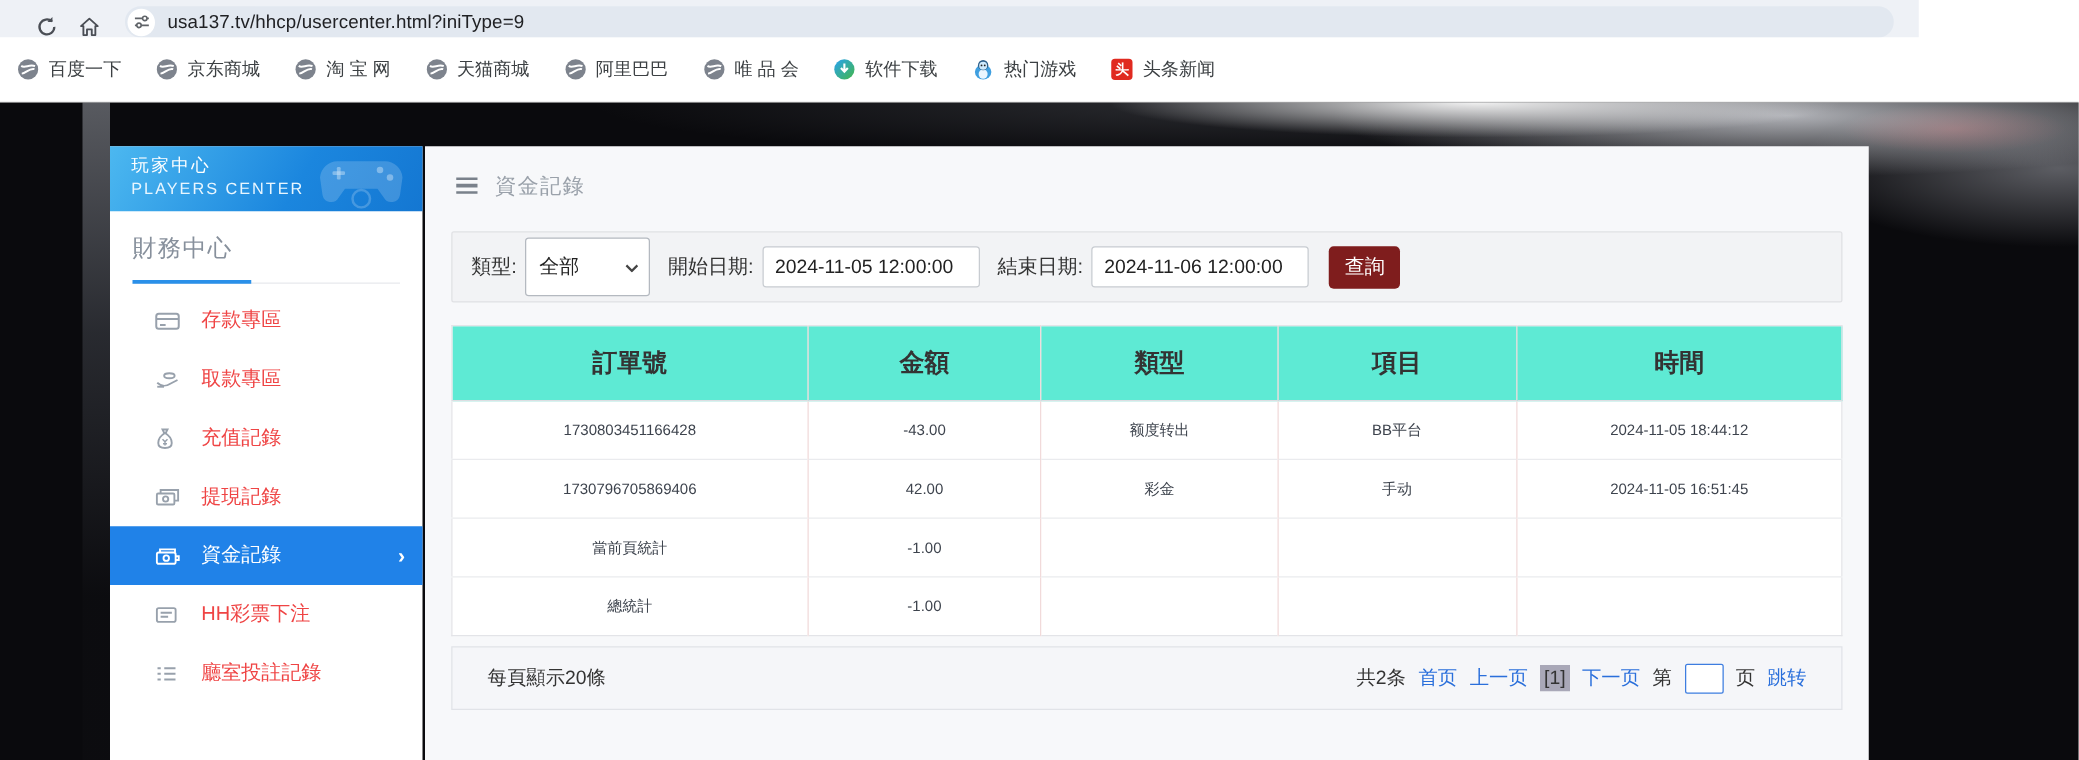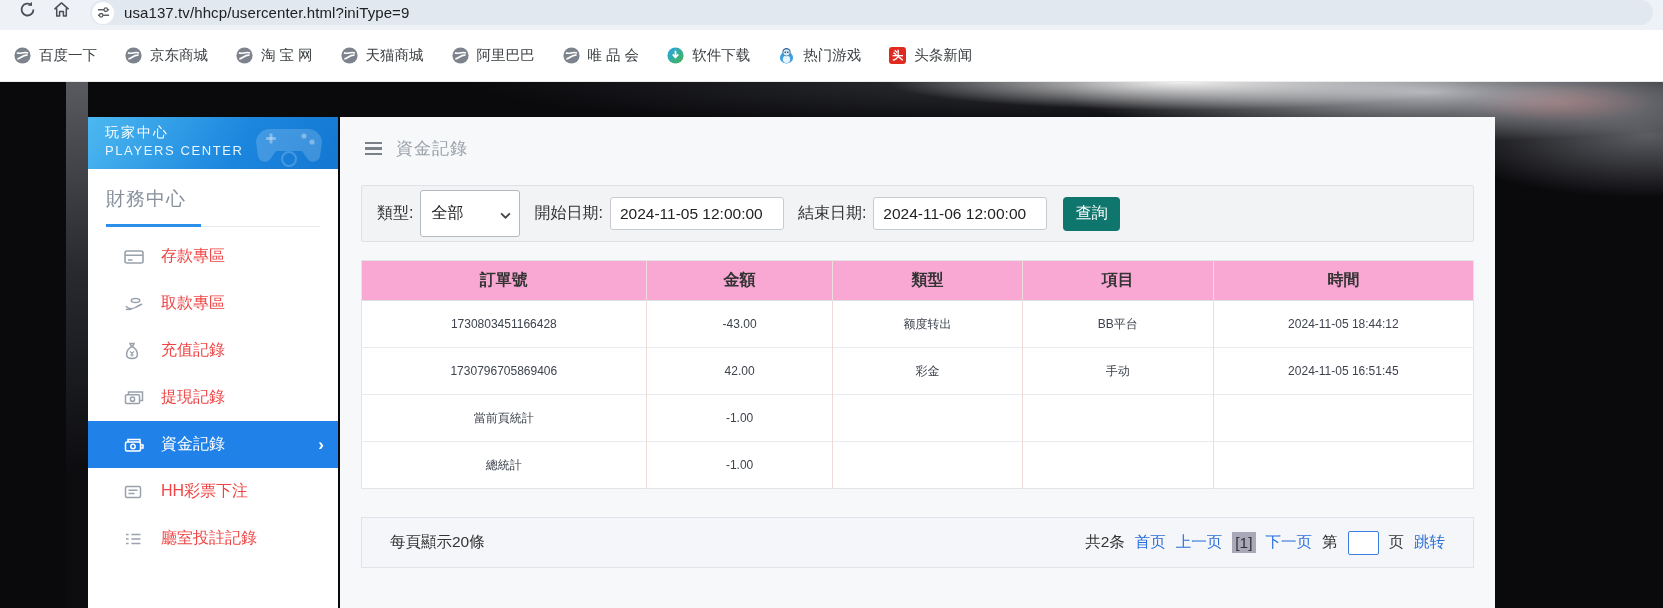--- a/index.html
+++ b/index.html
@@ -1,21 +1,21 @@
 <!DOCTYPE html>
 <html><head>
 <meta charset="utf-8">
 <style>
   * { box-sizing: border-box; margin: 0; padding: 0; }
   html,body { width:1663px; height:608px; overflow:hidden; }
   body { font-family:"Liberation Sans","DejaVu Sans",sans-serif; background:#fff; position:relative; }
 
   
-  .chrome-bar { position:absolute; left:0; top:0; width:1663px; height:30px;
-    background:#eef1f6; display:flex; align-items:flex-start; padding:0 10px; }
+  .chrome-bar { position:absolute; left:0; top:0; width:1535px; height:30px;
+    background:#eef1f6; display:flex; align-items:flex-end; padding:0 20px; }
   .tb-ic { width:18px; height:18px; display:inline-flex; align-items:center; justify-content:center;
     margin:0 8px; color:#4a4e55; cursor:pointer; }
   .url-pill { flex:1; height:25px; margin-left:12px; background:#e2e8f0; border-radius:13px;
     display:flex; align-items:center; position:relative; padding-left:34px; }
   .site-ic { position:absolute; left:2px; top:1.5px; width:22px; height:22px; border-radius:50%;
     background:#fff; display:flex; align-items:center; justify-content:center; color:#5f6368; }
   .url-text { font-size:15px; color:#202124; letter-spacing:.1px; }
 
   
   .bookmarks-bar { position:absolute; left:0; top:30px; width:1663px; height:52px; background:#fff;
@@ -69,26 +69,26 @@
   .filter { position:absolute; left:21px; right:21px; top:68px; height:57px;
     background:#f2f3f5; border:1px solid #e0e1e4; border-radius:2px;
     display:flex; align-items:center; padding:0 15px; }
   .flabel { font-size:16px; color:#333; margin-right:7px; }
   .flabel.ml { margin-left:14px; }
   .selectbox { width:100px; height:47px; background:#fff; border:1px solid #b4b9c0; border-radius:3px;
     display:flex; align-items:center; justify-content:space-between; padding:0 8px 0 10px;
     font-size:16px; color:#222; cursor:pointer; }
   .dinput { width:174px; height:33px; background:#fff; border:1px solid #c8ccd1; border-radius:3px;
     font-size:15.5px; color:#222; padding:0 9px; font-family:inherit; }
-  .qbtn { margin-left:16px; width:57px; height:34px; background:#0f766e; border:none; border-radius:4px;
+  .qbtn { margin-left:16px; width:57px; height:34px; background:#7f1d1d; border:none; border-radius:4px;
     color:#fff; font-size:16px; cursor:pointer; font-family:inherit; }
 
   .grid { position:absolute; left:21px; right:21px; top:143px; border-collapse:collapse;
     width:calc(100% - 42px); background:#fff; border:1px solid #e3e4e8; }
-  .grid th { height:40px; background:#f9a8d4; font-size:16px; font-weight:bold; color:#333;
+  .grid th { height:60px; background:#5eead4; font-size:20px; font-weight:bold; color:#333;
     border-bottom:1px solid #dcdee2; border-left:1px solid #efdcdc; text-align:center; }
   .grid td { height:47px; font-size:12px; color:#3d434d; text-align:center;
     border-top:1px solid #eaebee; border-left:1px solid #f1dada; }
   .grid th:first-child, .grid td:first-child { border-left:none; }
   .grid th:nth-child(1){width:25.6%} .grid th:nth-child(2){width:16.8%}
   .grid th:nth-child(3){width:17%}  .grid th:nth-child(4){width:17.2%}
   .grid th:nth-child(5){width:23.4%}
 
   .pager { position:absolute; left:21px; right:21px; top:400px; height:51px;
     background:#f5f6f9; border:1px solid #e1e3e8; display:flex; align-items:center;

